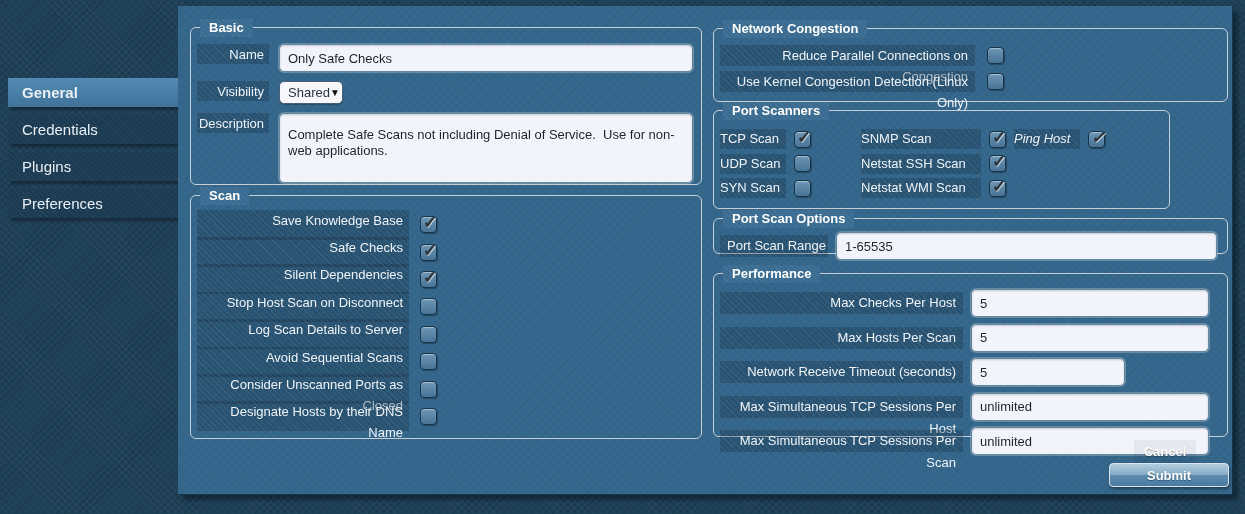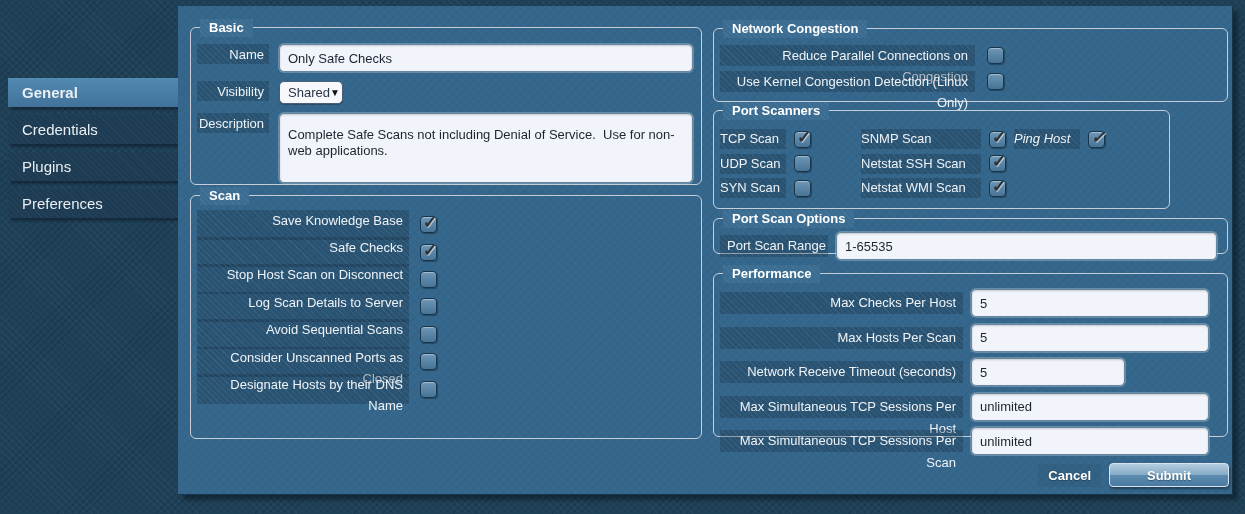--- a/index.html
+++ b/index.html
@@ -89,21 +89,21 @@
   .po-label{width:108px;height:22px;line-height:22px;padding-left:7px;box-sizing:border-box;flex-shrink:0;}
   .po-input{flex:1;margin-left:8px;height:22px;}
 
   .fs-perf{left:535px;top:267px;width:515px;height:164px;padding:15px 10px 0 6px;}
   .pf-row{display:flex;align-items:center;margin-bottom:6.6px;}
   .pf-label{width:243px;text-align:right;height:22px;line-height:22px;padding-right:7px;box-sizing:border-box;flex-shrink:0;}
   .pf-input{margin-left:8px;height:22px;width:238px;}
   .pf-input.short{width:154px;}
 
   
-  .footer{position:absolute;right:3px;bottom:7px;display:flex;align-items:center;}
+  .footer{position:absolute;right:3px;bottom:7px;display:flex;align-items:center;flex-direction:column;}
   .cancel-btn{color:#ffffff;font-size:13px;font-weight:bold;padding:4px 10px;cursor:pointer;
     background:rgba(0,0,0,0.05);text-shadow:0 1px 1px rgba(0,0,0,.3);}
   .submit-btn{width:120px;height:24px;margin-left:8px;border:1px solid #d9e5ee;border-radius:4px;
     background:linear-gradient(180deg,#b3cddf 0%,#86abc6 48%,#5d8bb0 52%,#4a7aa0 100%);
     color:#ffffff;font-size:13px;font-weight:bold;text-align:center;line-height:23px;cursor:pointer;
     box-shadow:1px 2px 3px rgba(0,0,0,.4);text-shadow:0 1px 1px rgba(0,0,0,.35);box-sizing:border-box;}
 </style>
 </head>
 <body>
 
@@ -142,20 +142,24 @@
       <span class="legend">Scan</span>
       <div class="check-row">
         <span class="scan-label patch">Save Knowledge Base</span>
         <span class="cb" data-checked="true"></span>
       </div>
       <div class="check-row">
         <span class="scan-label patch">Safe Checks</span>
         <span class="cb" data-checked="true"></span>
       </div>
       <div class="check-row">
+        <span class="scan-label patch">Silent Dependencies</span>
+        <span class="cb" data-checked="true"></span>
+      </div>
+      <div class="check-row">
         <span class="scan-label patch">Stop Host Scan on Disconnect</span>
         <span class="cb" data-checked="false"></span>
       </div>
       <div class="check-row">
         <span class="scan-label patch">Log Scan Details to Server</span>
         <span class="cb" data-checked="false"></span>
       </div>
       <div class="check-row">
         <span class="scan-label patch">Avoid Sequential Scans</span>
         <span class="cb" data-checked="false"></span>

